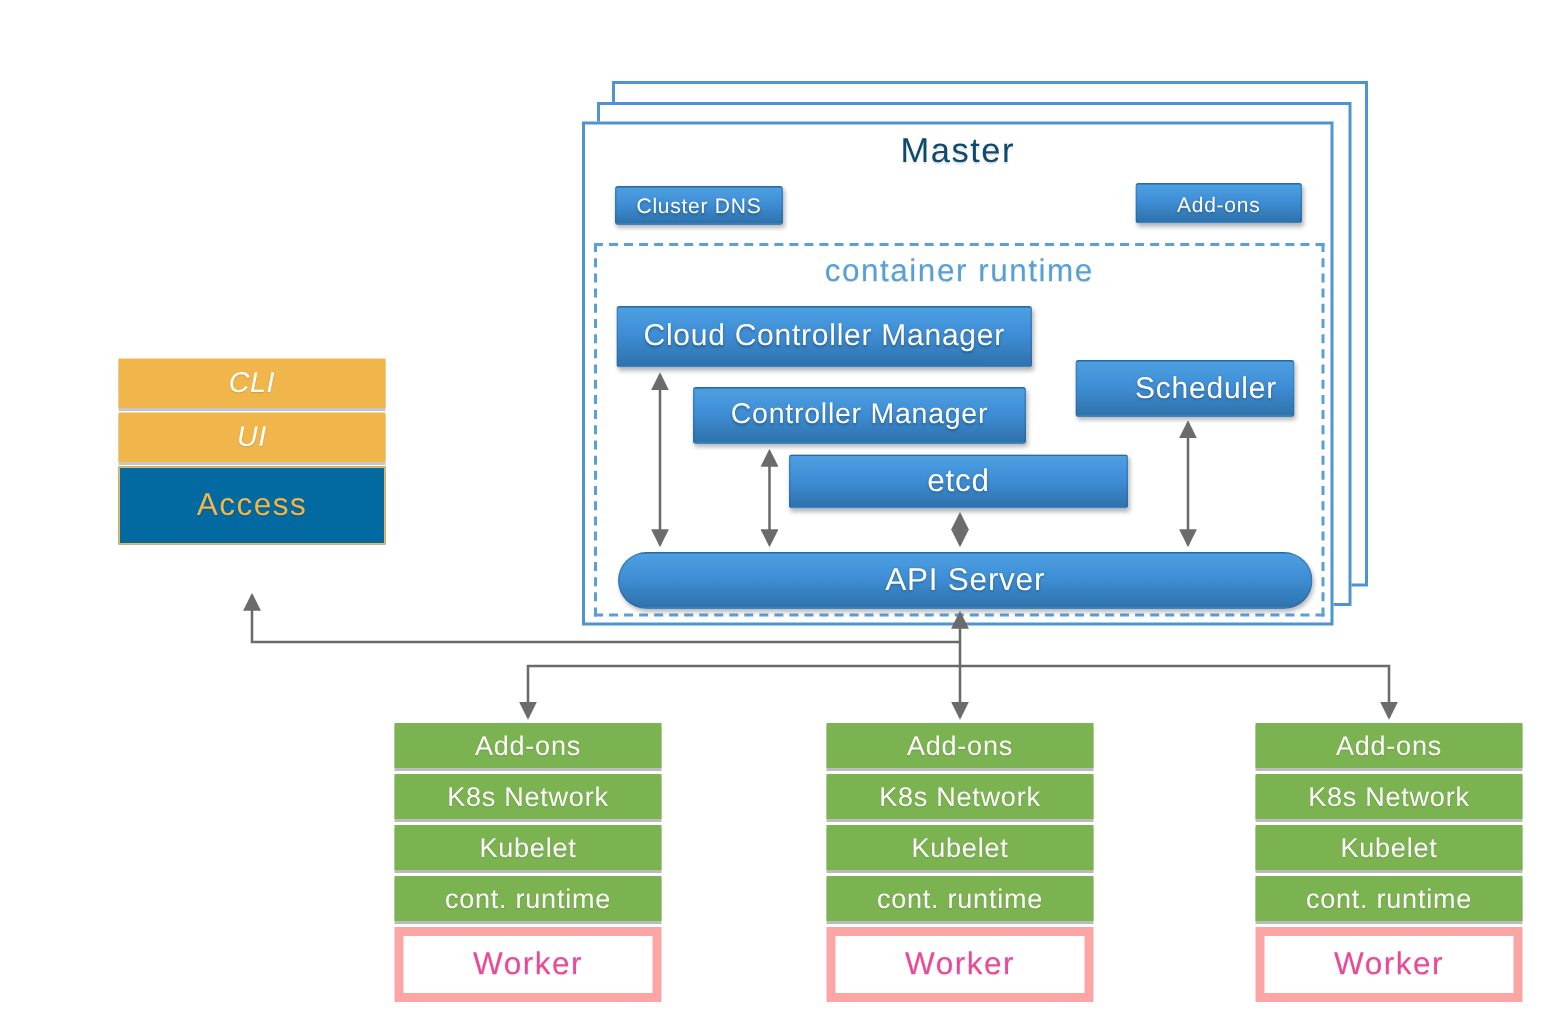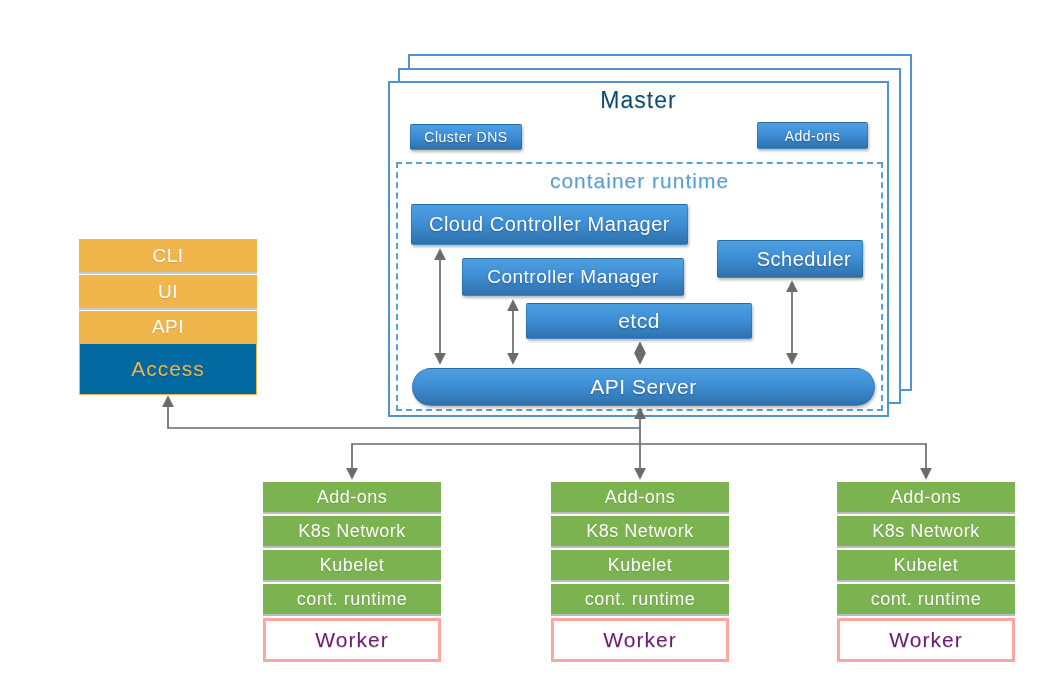--- a/index.html
+++ b/index.html
@@ -49,41 +49,42 @@
   .apiserver-box{left:412px;top:368px;width:463px;height:38px;font-size:21px;border-radius:19px;}
 
   
   .access-stack{left:79px;top:239px;width:178px;}
   .orange-row{
     position:relative;height:33px;margin-bottom:3px;
     display:flex;align-items:center;justify-content:center;
     background:#f0b64b;color:#ffffff;font-size:19px;letter-spacing:0.5px;
     text-shadow:0 1px 1px rgba(0,0,0,0.15);
     box-shadow:0 2px 0 rgba(130,130,130,0.45);
+    font-style:italic;
   }
   .orange-row.last{height:32px;margin-bottom:0;box-shadow:none;}
   .access-label-box{
     height:50px;display:flex;align-items:center;justify-content:center;
     background:#0369a1;border:1px solid #f0b64b;color:#f0b64b;
     font-size:21px;letter-spacing:1px;text-shadow:0 1px 1px rgba(0,0,0,0.18);
   }
 
   
   .worker-stack{top:482px;width:178px;}
   .ws-1{left:263px;} .ws-2{left:551px;} .ws-3{left:837px;}
   .green-row{
     height:30px;margin-bottom:4px;
     display:flex;align-items:center;justify-content:center;
     background:#7cb351;color:#ffffff;font-size:18px;letter-spacing:0.5px;
     text-shadow:0 1px 1px rgba(0,0,0,0.15);
     box-shadow:0 2px 0 rgba(120,120,120,0.5);
   }
   .worker-label-box{
     height:38px;display:flex;align-items:center;justify-content:center;
-    background:#ffffff;border:3px solid #fca5a5;color:#701a75;
+    background:#ffffff;border:6px solid #fca5a5;color:#ec4899;
     font-size:21px;letter-spacing:1px;text-shadow:0 1px 1px rgba(0,0,0,0.18);
   }
 
   
   .connectors{left:0;top:0;width:1040px;height:690px;pointer-events:none;}
 </style>
 </head>
 <body>
 
 <div id="canvas">
@@ -119,23 +120,20 @@
   <div class="abs bluebox apiserver-box">
     <span>API Server</span>
   </div>
 
   <div class="abs access-stack">
     <div class="orange-row">
       <span>CLI</span>
     </div>
     <div class="orange-row">
       <span>UI</span>
-    </div>
-    <div class="orange-row last">
-      <span>API</span>
     </div>
     <div class="access-label-box">
       <span>Access</span>
     </div>
   </div>
 
   <div class="abs worker-stack ws-1">
     <div class="green-row">
         <span>Add-ons</span>
       </div>

